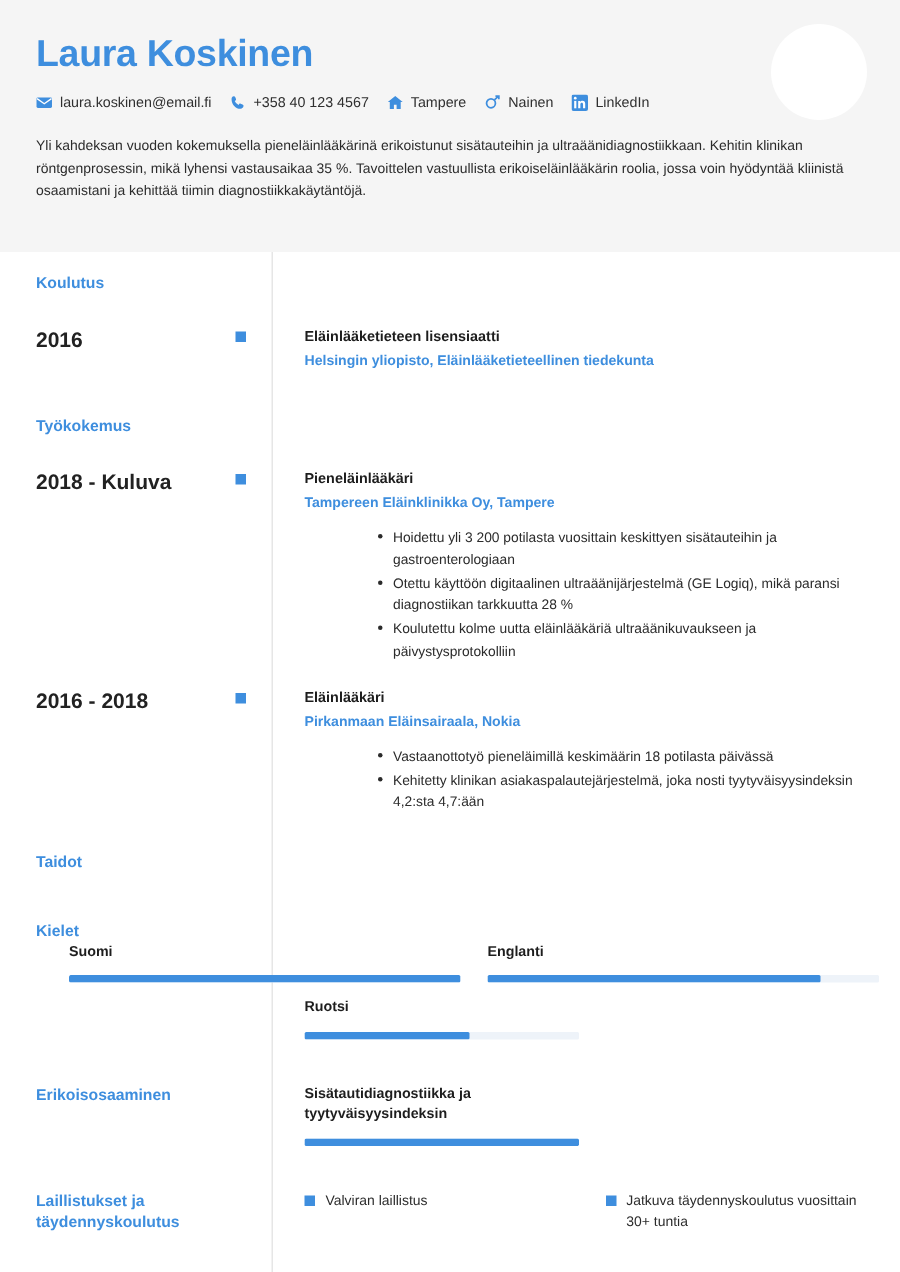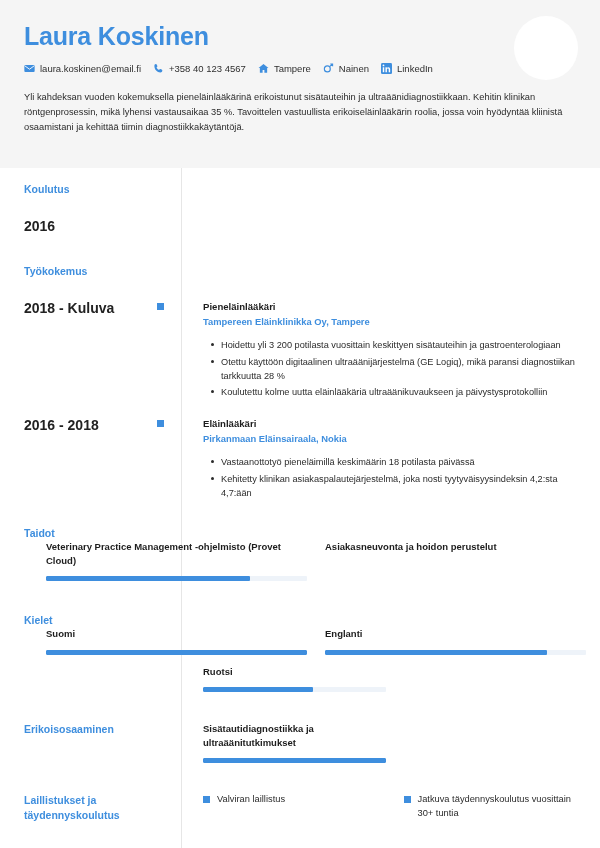--- a/index.html
+++ b/index.html
@@ -151,20 +151,21 @@
     padding-left: 18px;
   }
 
   .bullets li {
     position: relative;
     font-size: 9.2px;
     line-height: 1.55;
     color: #2b2b2b;
     margin-bottom: 2px;
     padding-left: 0;
+    margin-left: 41px;
   }
 
   .bullets li::before {
     content: "";
     position: absolute;
     left: -10px;
     top: 5px;
     width: 3px;
     height: 3px;
     border-radius: 50%;
@@ -294,20 +295,25 @@
       <div class="col-left">
         <div class="sec-title">Koulutus</div>
       </div>
       <div class="col-right"></div>
     </div>
 
     <div class="section" style="margin-bottom:30px;">
       <div class="col-left">
         <div class="date-label">2016</div>
       </div>
+      <div class="col-right">
+        <div class="marker"></div>
+        <div class="entry-title">Eläinlääketieteen lisensiaatti</div>
+        <div class="entry-sub">Helsingin yliopisto, Eläinlääketieteellinen tiedekunta</div>
+      </div>
     </div>
 
     <div class="section" style="margin-bottom:22px;">
       <div class="col-left">
         <div class="sec-title">Työkokemus</div>
       </div>
       <div class="col-right"></div>
     </div>
 
     <div class="section" style="margin-bottom:16px;">
@@ -338,36 +344,20 @@
           <li>Vastaanottotyö pieneläimillä keskimäärin 18 potilasta päivässä</li>
           <li>Kehitetty klinikan asiakaspalautejärjestelmä, joka nosti tyytyväisyysindeksin 4,2:sta 4,7:ään</li>
         </ul>
       </div>
     </div>
 
     <div class="section" style="margin-bottom:32px;flex-direction:column;">
       <div class="col-left">
         <div class="sec-title">Taidot</div>
       </div>
-      <div class="col-right">
-        <div class="grid2">
-          <div class="cell">
-            <div class="item-label">Veterinary Practice Management -ohjelmisto (Provet Cloud)</div>
-            <div class="bar">
-              <span style="width:78%"></span>
-            </div>
-          </div>
-          <div class="cell">
-            <div class="item-label">Asiakasneuvonta ja hoidon perustelut</div>
-            <div class="bar empty">
-              <span style="width:0%"></span>
-            </div>
-          </div>
-        </div>
-      </div>
     </div>
 
     <div class="section" style="margin-bottom:10px;flex-direction:column;">
       <div class="col-left">
         <div class="sec-title">Kielet</div>
       </div>
       <div class="col-right">
         <div class="grid2">
           <div class="cell">
             <div class="item-label">Suomi</div>
@@ -400,21 +390,21 @@
       </div>
     </div>
 
     <div class="section" style="margin-bottom:30px;">
       <div class="col-left">
         <div class="sec-title">Erikoisosaaminen</div>
       </div>
       <div class="col-right">
         <div class="grid2">
           <div class="cell">
-            <div class="item-label">Sisätautidiagnostiikka ja ultraäänitutkimukset</div>
+            <div class="item-label">Sisätautidiagnostiikka ja tyytyväisyysindeksin</div>
             <div class="bar">
               <span style="width:100%"></span>
             </div>
           </div>
           <div class="cell"></div>
         </div>
       </div>
     </div>
 
     <div class="section">

